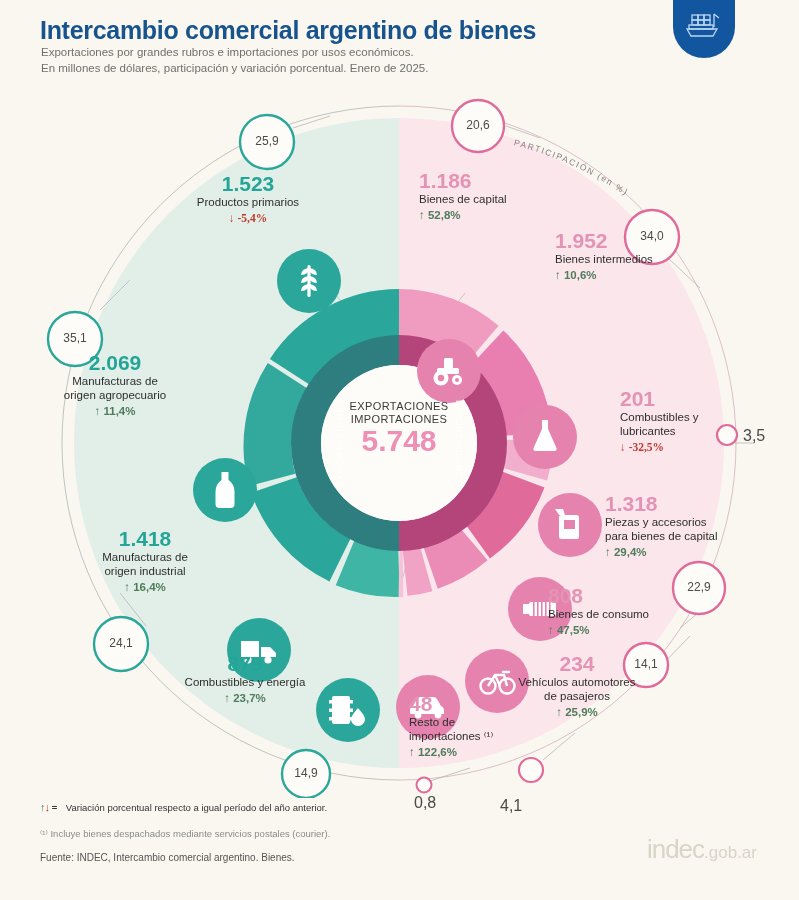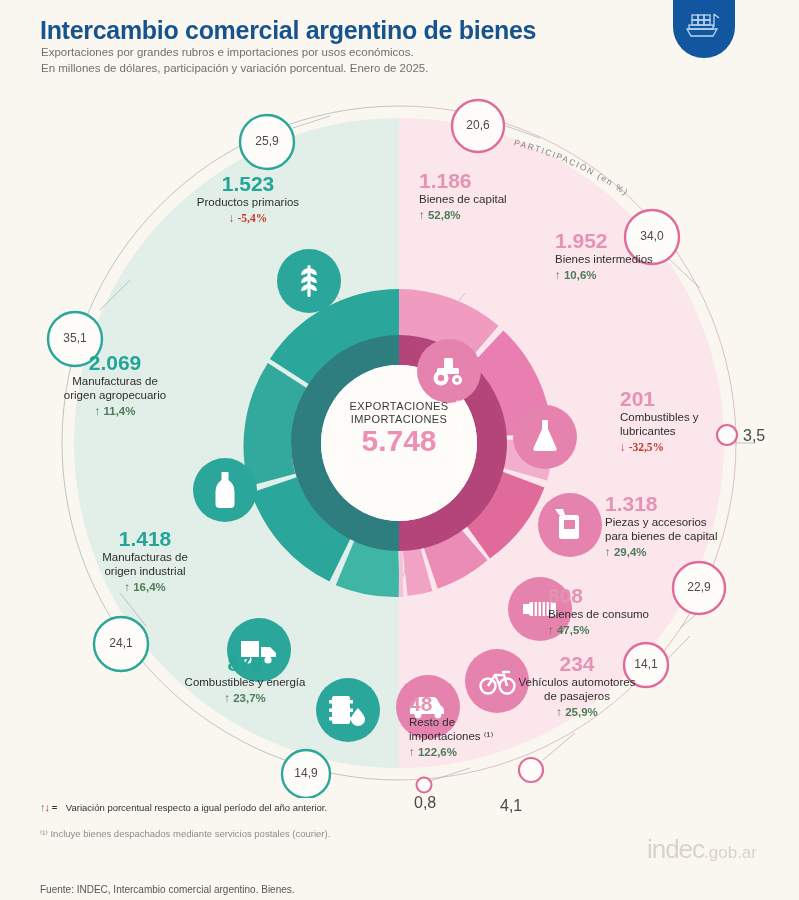--- a/index.html
+++ b/index.html
@@ -47,21 +47,21 @@
   .bub-out{
     position:absolute;font-size:16px;color:#4a4a4a;
   }
 
   
   #footer{position:absolute;left:0;top:790px;width:799px;height:110px;}
   #fn-legend{position:absolute;left:40px;top:11px;font-size:9.5px;color:#333;}
   #fn-legend .arrows{font-weight:bold;font-size:11px;letter-spacing:-1px;}
   #fn-legend .eq{font-weight:bold;}
   #fn-note{position:absolute;left:40px;top:38px;font-size:9.5px;color:#8b8b8b;}
-  #fn-src{position:absolute;left:40px;top:62px;font-size:10px;color:#555;margin-top:32px;}
+  #fn-src{position:absolute;left:40px;top:62px;font-size:10px;color:#555;}
   #brand{
     position:absolute;right:42px;top:44px;
     font-size:26px;color:#d8d4c8;letter-spacing:-1px;
   }
   #brand .suffix{font-size:17px;letter-spacing:0;}
 </style>
 </head>
 <body>
 
 <div id="header">

